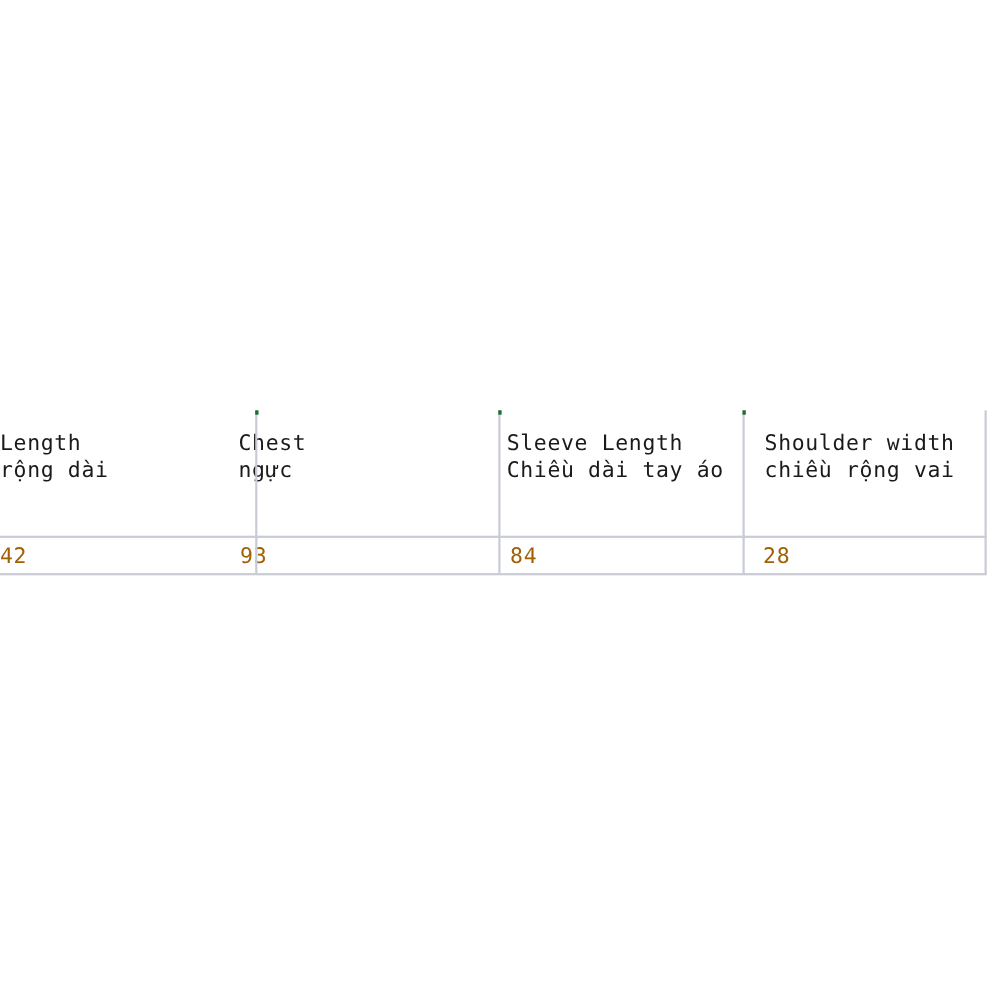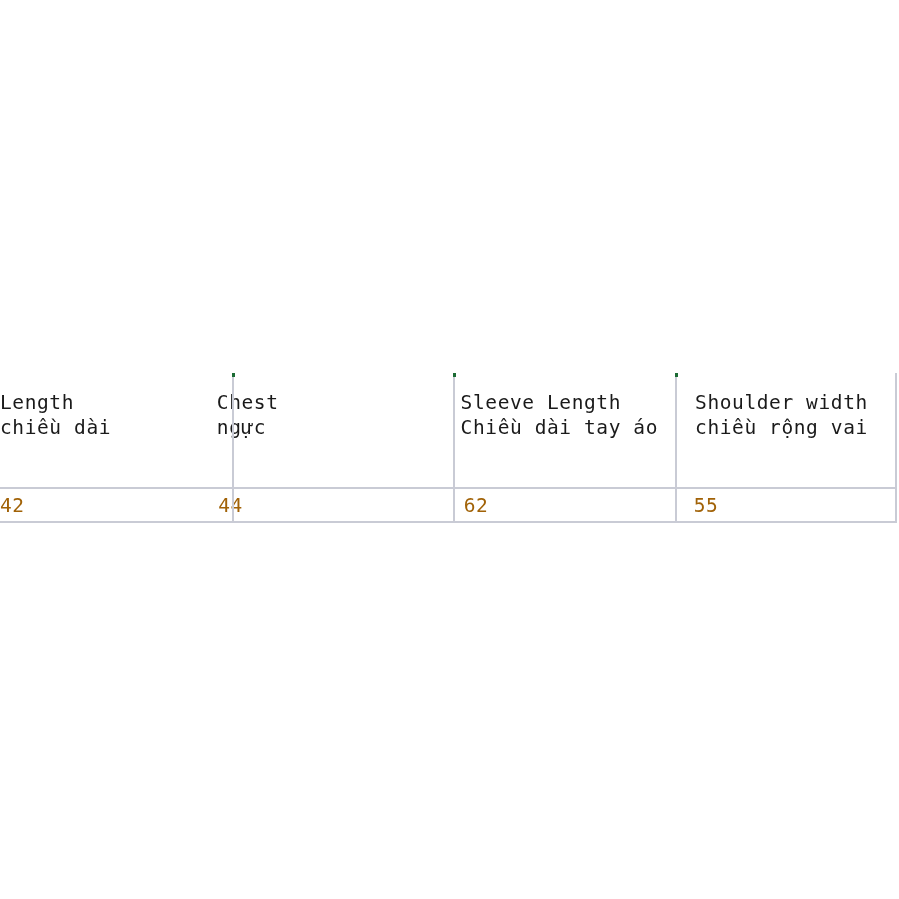--- a/index.html
+++ b/index.html
@@ -141,21 +141,21 @@
 
 <div id="canvas">
 
   <div id="size-table">
     <div class="table-grid">
 
       <div class="header-row">
 
         <div class="cell col-0">
           <div class="hdr-line">Length</div>
-          <div class="hdr-line">chiều dài</div>
+          <div class="hdr-line">rộng dài</div>
         </div>
 
         <div class="cell col-1">
           <div class="hdr-line">Chest</div>
           <div class="hdr-line">ngực</div>
         </div>
 
         <div class="cell col-2">
           <div class="hdr-line">Sleeve Length</div>
           <div class="hdr-line">Chiều dài tay áo</div>
@@ -168,29 +168,29 @@
 
       </div>
 
       <div class="data-row">
 
         <div class="cell col-0">
           <div class="data-value">42</div>
         </div>
 
         <div class="cell col-1">
-          <div class="data-value">44</div>
+          <div class="data-value">93</div>
         </div>
 
         <div class="cell col-2">
-          <div class="data-value">62</div>
+          <div class="data-value">84</div>
         </div>
 
         <div class="cell col-3">
-          <div class="data-value">55</div>
+          <div class="data-value">28</div>
         </div>
 
       </div>
 
       <div class="vrule v0"></div>
       <div class="vrule v1"></div>
       <div class="vrule v2"></div>
       <div class="vrule v3"></div>
 
       <div class="hrule h-mid"></div>

